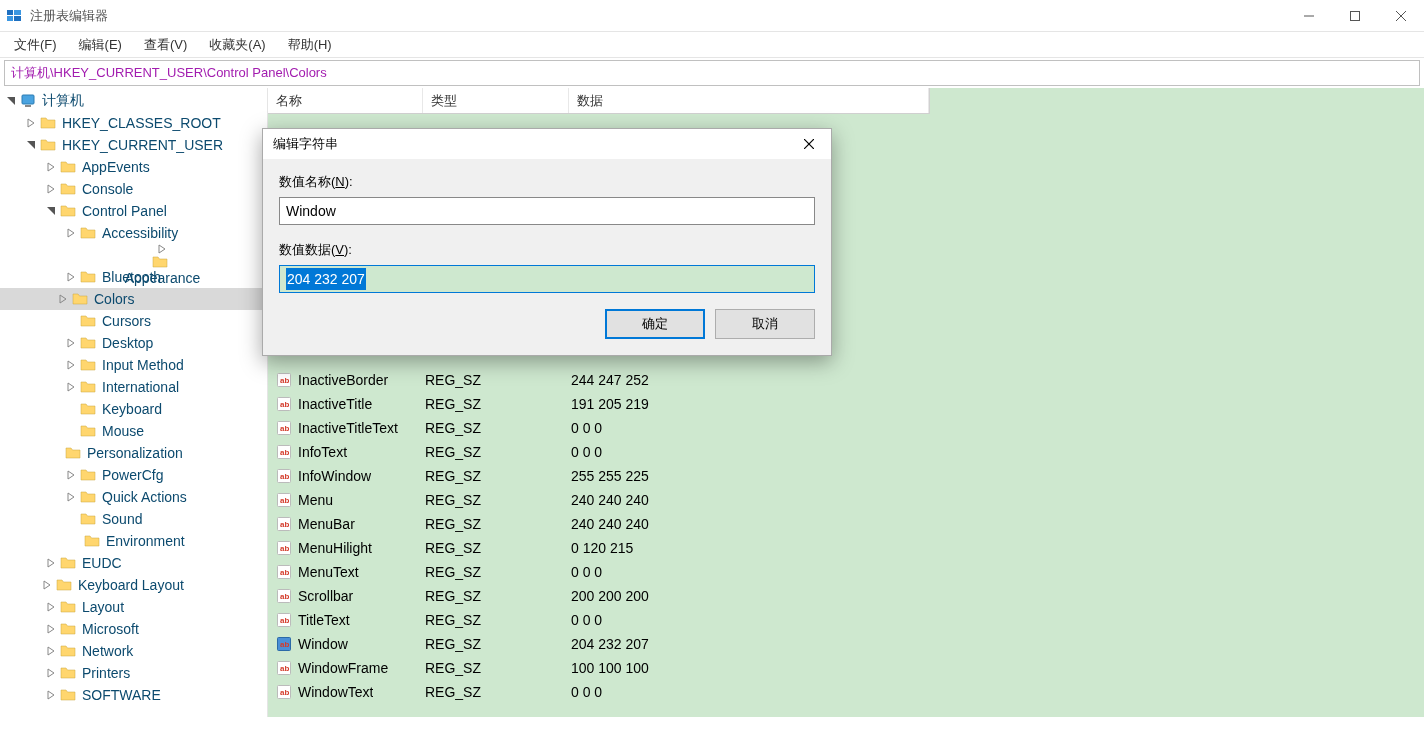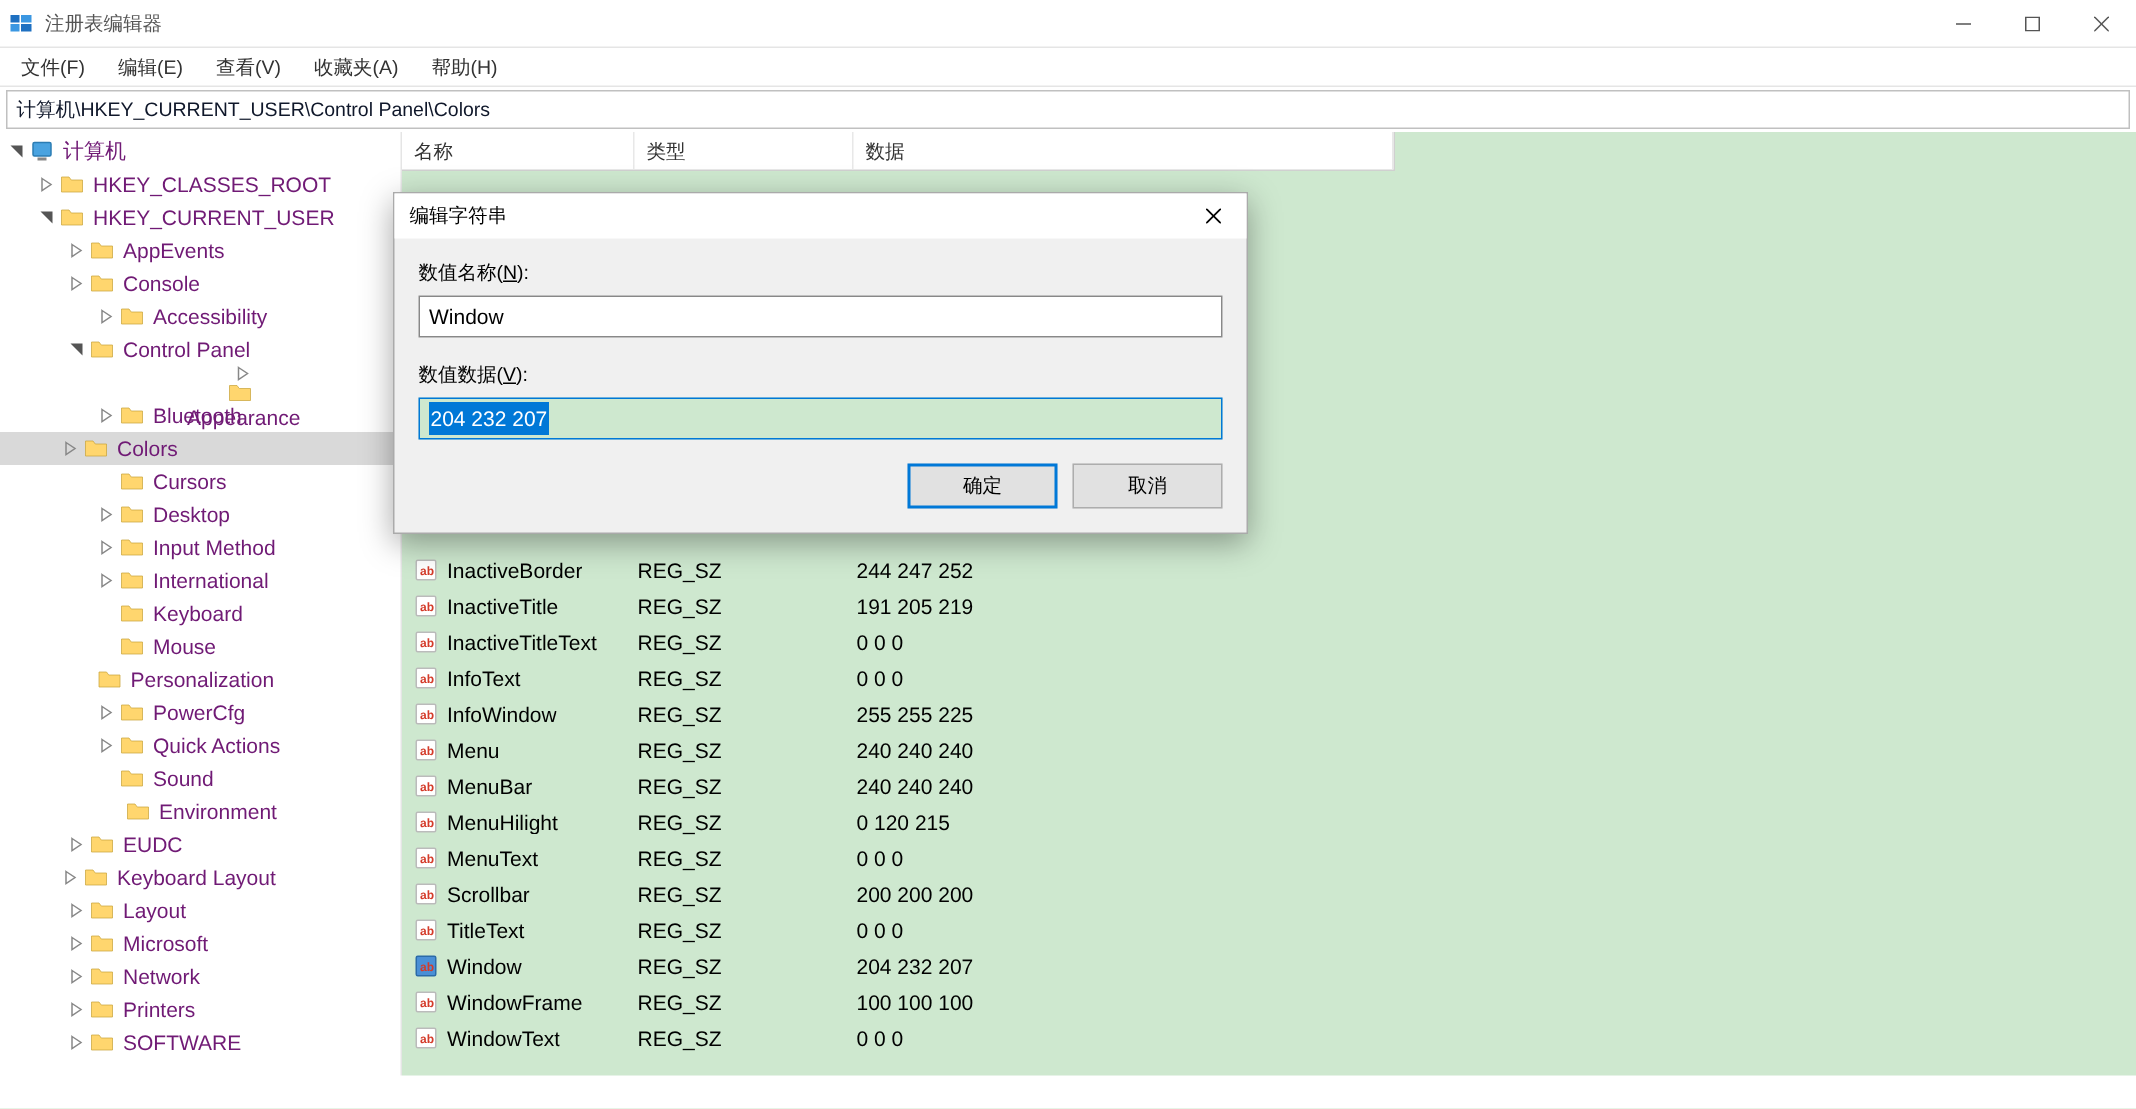--- a/index.html
+++ b/index.html
@@ -51,21 +51,21 @@
 
 
 .addressbar {
   height: 26px;
   border: 1px solid #c0c0c0;
   margin: 2px 4px;
   display: flex;
   align-items: center;
   padding: 0 6px;
   font-size: 13px;
-  color: #0f172a;
+  color: #a21caf;
 }
 
 
 .main {
   display: flex;
   height: calc(100% - 110px);
 }
 .tree-panel {
   width: 268px;
   border-right: 1px solid #e5e5e5;
@@ -75,21 +75,21 @@
   padding: 2px 0;
 }
 .list-panel {
   flex: 1;
   overflow-y: scroll;
   background: #cee8cf;
   position: relative;
 }
 
 
-.tree { font-size: 14px; color: #701a75; }
+.tree { font-size: 14px; color: #0c4a6e; }
 .tree-row {
   display: flex;
   align-items: center;
   height: 22px;
   padding-right: 6px;
   white-space: nowrap;
 }
 .tree-row.selected { background: #d9d9d9; }
 .tree-row.selected .tree-label { }
 .expander {
@@ -321,42 +321,42 @@
           <span class="expander ">
             <svg width="10" height="10">
               <path d="M2 1 L8 5 L2 9 Z" fill="none" stroke="#888"></path>
             </svg>
           </span>
           <span class="folder-icon"><svg viewBox="0 0 16 16">
               <path d="M1 3h5l1.5 2H15v8H1z" fill="#ffd66e" stroke="#caa53d" stroke-width="0.5"></path>
             </svg></span>
           <span class="tree-label">Console</span>
         </div>
+        <div class="tree-row" style="padding-left: 44px;">
+          <span class="expander open">
+            <svg width="10" height="10">
+              <path d="M1 1 L9 1 L1 9 Z" transform="rotate(90 5 5)" fill="#555"></path>
+            </svg>
+          </span>
+          <span class="folder-icon"><svg viewBox="0 0 16 16">
+              <path d="M1 3h5l1.5 2H15v8H1z" fill="#ffd66e" stroke="#caa53d" stroke-width="0.5"></path>
+            </svg></span>
+          <span class="tree-label">Control Panel</span>
+        </div>
         <div class="tree-row" style="padding-left: 64px;">
           <span class="expander ">
             <svg width="10" height="10">
               <path d="M2 1 L8 5 L2 9 Z" fill="none" stroke="#888"></path>
             </svg>
           </span>
           <span class="folder-icon"><svg viewBox="0 0 16 16">
               <path d="M1 3h5l1.5 2H15v8H1z" fill="#ffd66e" stroke="#caa53d" stroke-width="0.5"></path>
             </svg></span>
           <span class="tree-label">Accessibility</span>
         </div>
-        <div class="tree-row" style="padding-left: 44px;">
-          <span class="expander open">
-            <svg width="10" height="10">
-              <path d="M1 1 L9 1 L1 9 Z" transform="rotate(90 5 5)" fill="#555"></path>
-            </svg>
-          </span>
-          <span class="folder-icon"><svg viewBox="0 0 16 16">
-              <path d="M1 3h5l1.5 2H15v8H1z" fill="#ffd66e" stroke="#caa53d" stroke-width="0.5"></path>
-            </svg></span>
-          <span class="tree-label">Control Panel</span>
-        </div>
         <div class="tree-row" style="padding-left: 64px; flex-direction: column;">
           <span class="expander ">
             <svg width="10" height="10">
               <path d="M2 1 L8 5 L2 9 Z" fill="none" stroke="#888"></path>
             </svg>
           </span>
           <span class="folder-icon"><svg viewBox="0 0 16 16">
               <path d="M1 3h5l1.5 2H15v8H1z" fill="#ffd66e" stroke="#caa53d" stroke-width="0.5"></path>
             </svg></span>
           <span class="tree-label">Appearance</span>
@@ -365,21 +365,21 @@
           <span class="expander ">
             <svg width="10" height="10">
               <path d="M2 1 L8 5 L2 9 Z" fill="none" stroke="#888"></path>
             </svg>
           </span>
           <span class="folder-icon"><svg viewBox="0 0 16 16">
               <path d="M1 3h5l1.5 2H15v8H1z" fill="#ffd66e" stroke="#caa53d" stroke-width="0.5"></path>
             </svg></span>
           <span class="tree-label">Bluetooth</span>
         </div>
-        <div class="tree-row selected" style="padding-left: 40px;">
+        <div class="tree-row selected" style="padding-left: 56px;">
           <span class="expander ">
             <svg width="10" height="10">
               <path d="M2 1 L8 5 L2 9 Z" fill="none" stroke="#888"></path>
             </svg>
           </span>
           <span class="folder-icon"><svg viewBox="0 0 16 16">
               <path d="M1 3h5l1.5 2H15v8H1z" fill="#ffd66e" stroke="#caa53d" stroke-width="0.5"></path>
             </svg></span>
           <span class="tree-label">Colors</span>
         </div>

